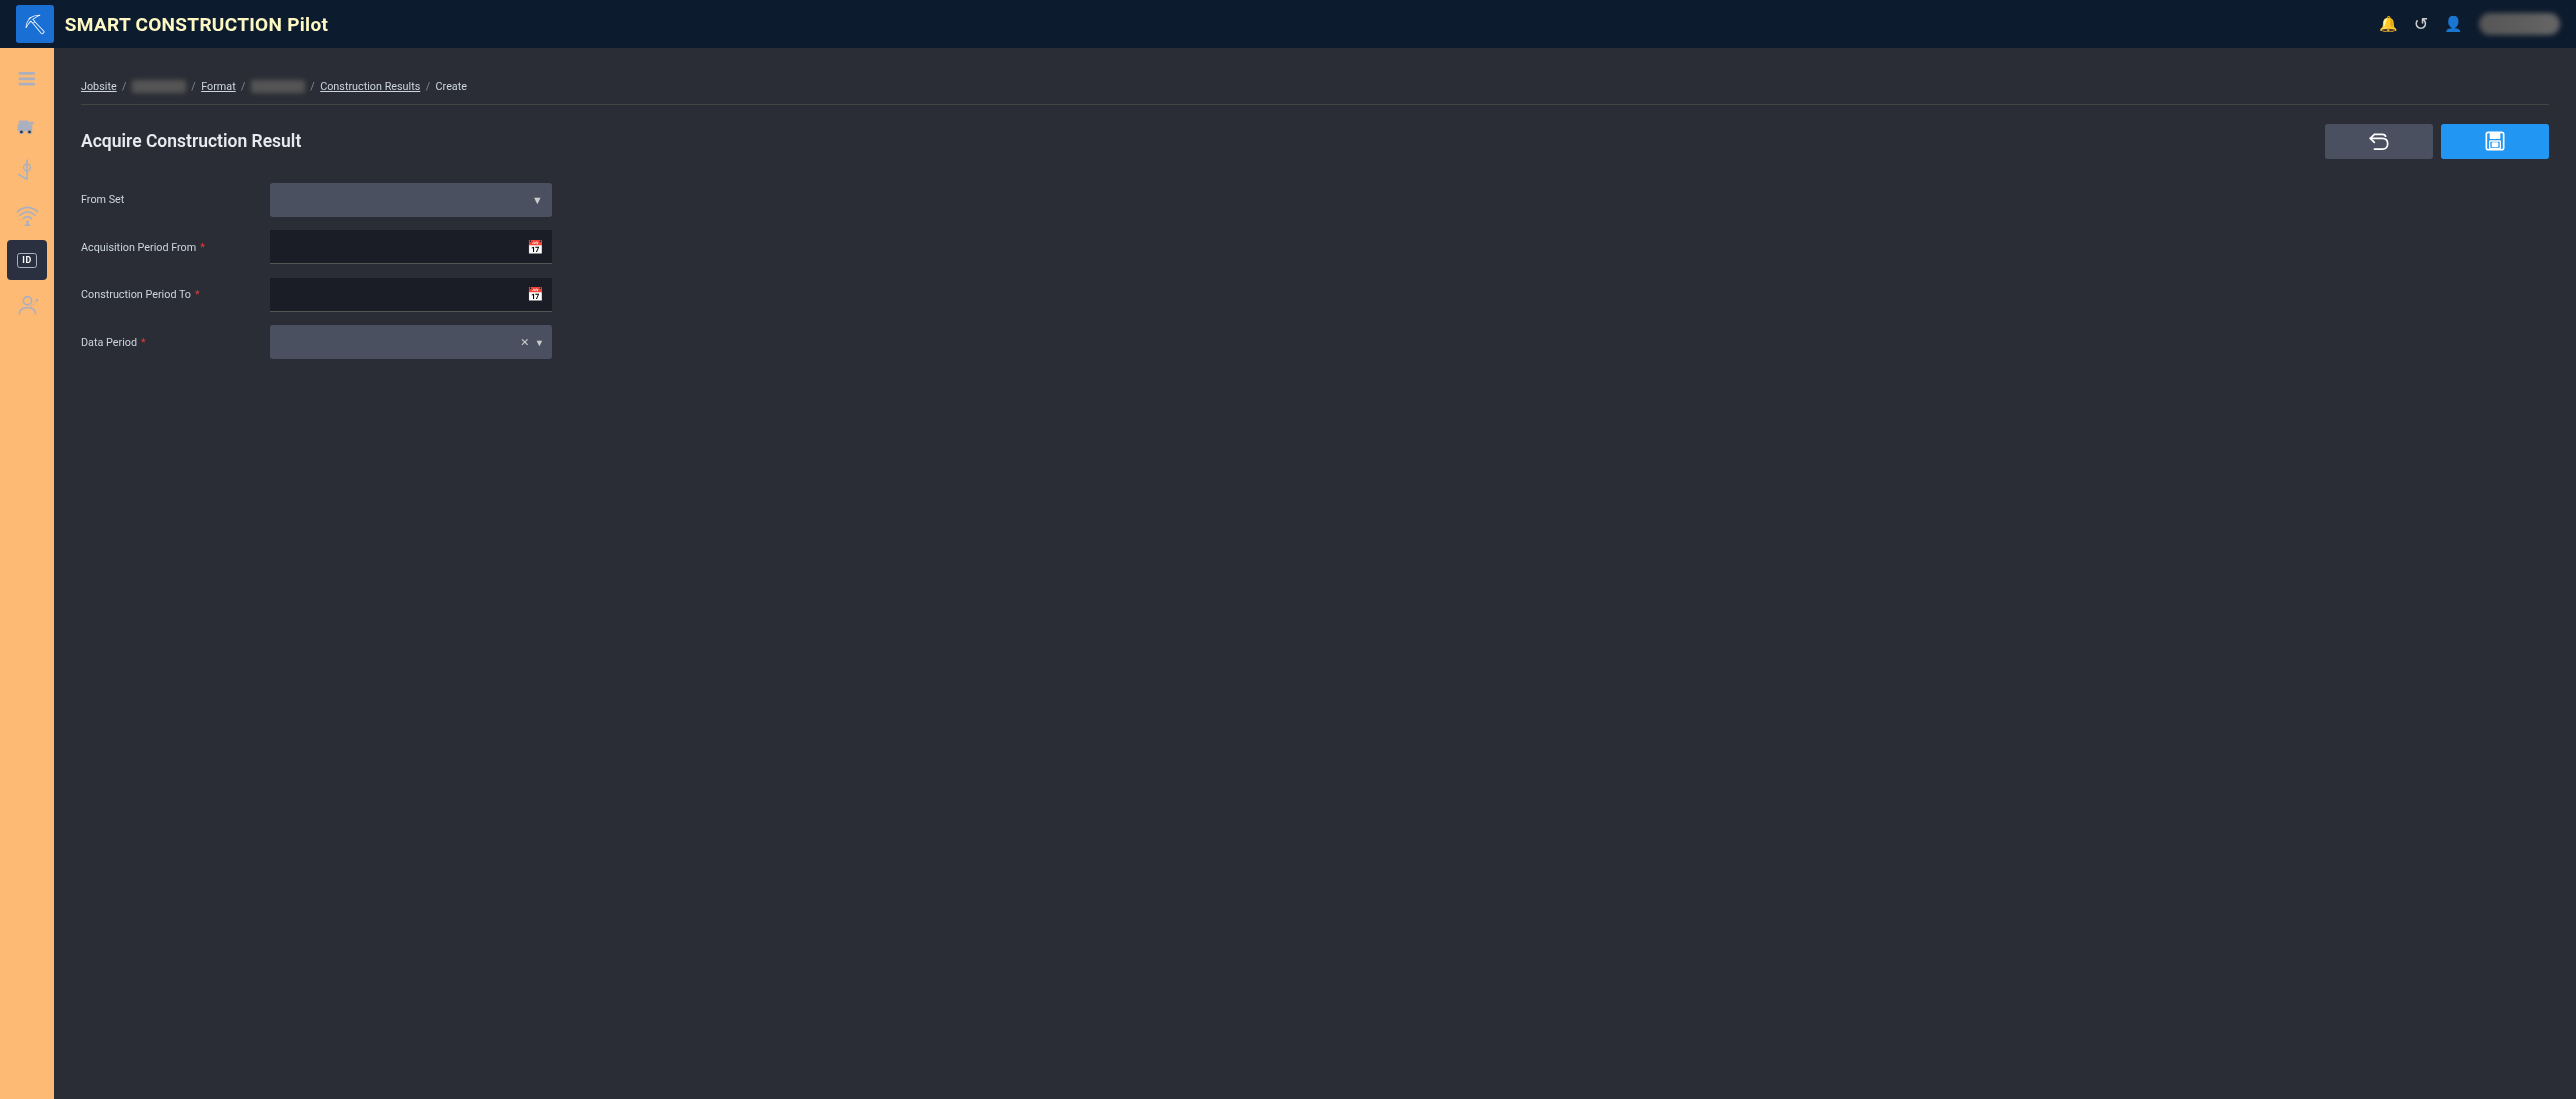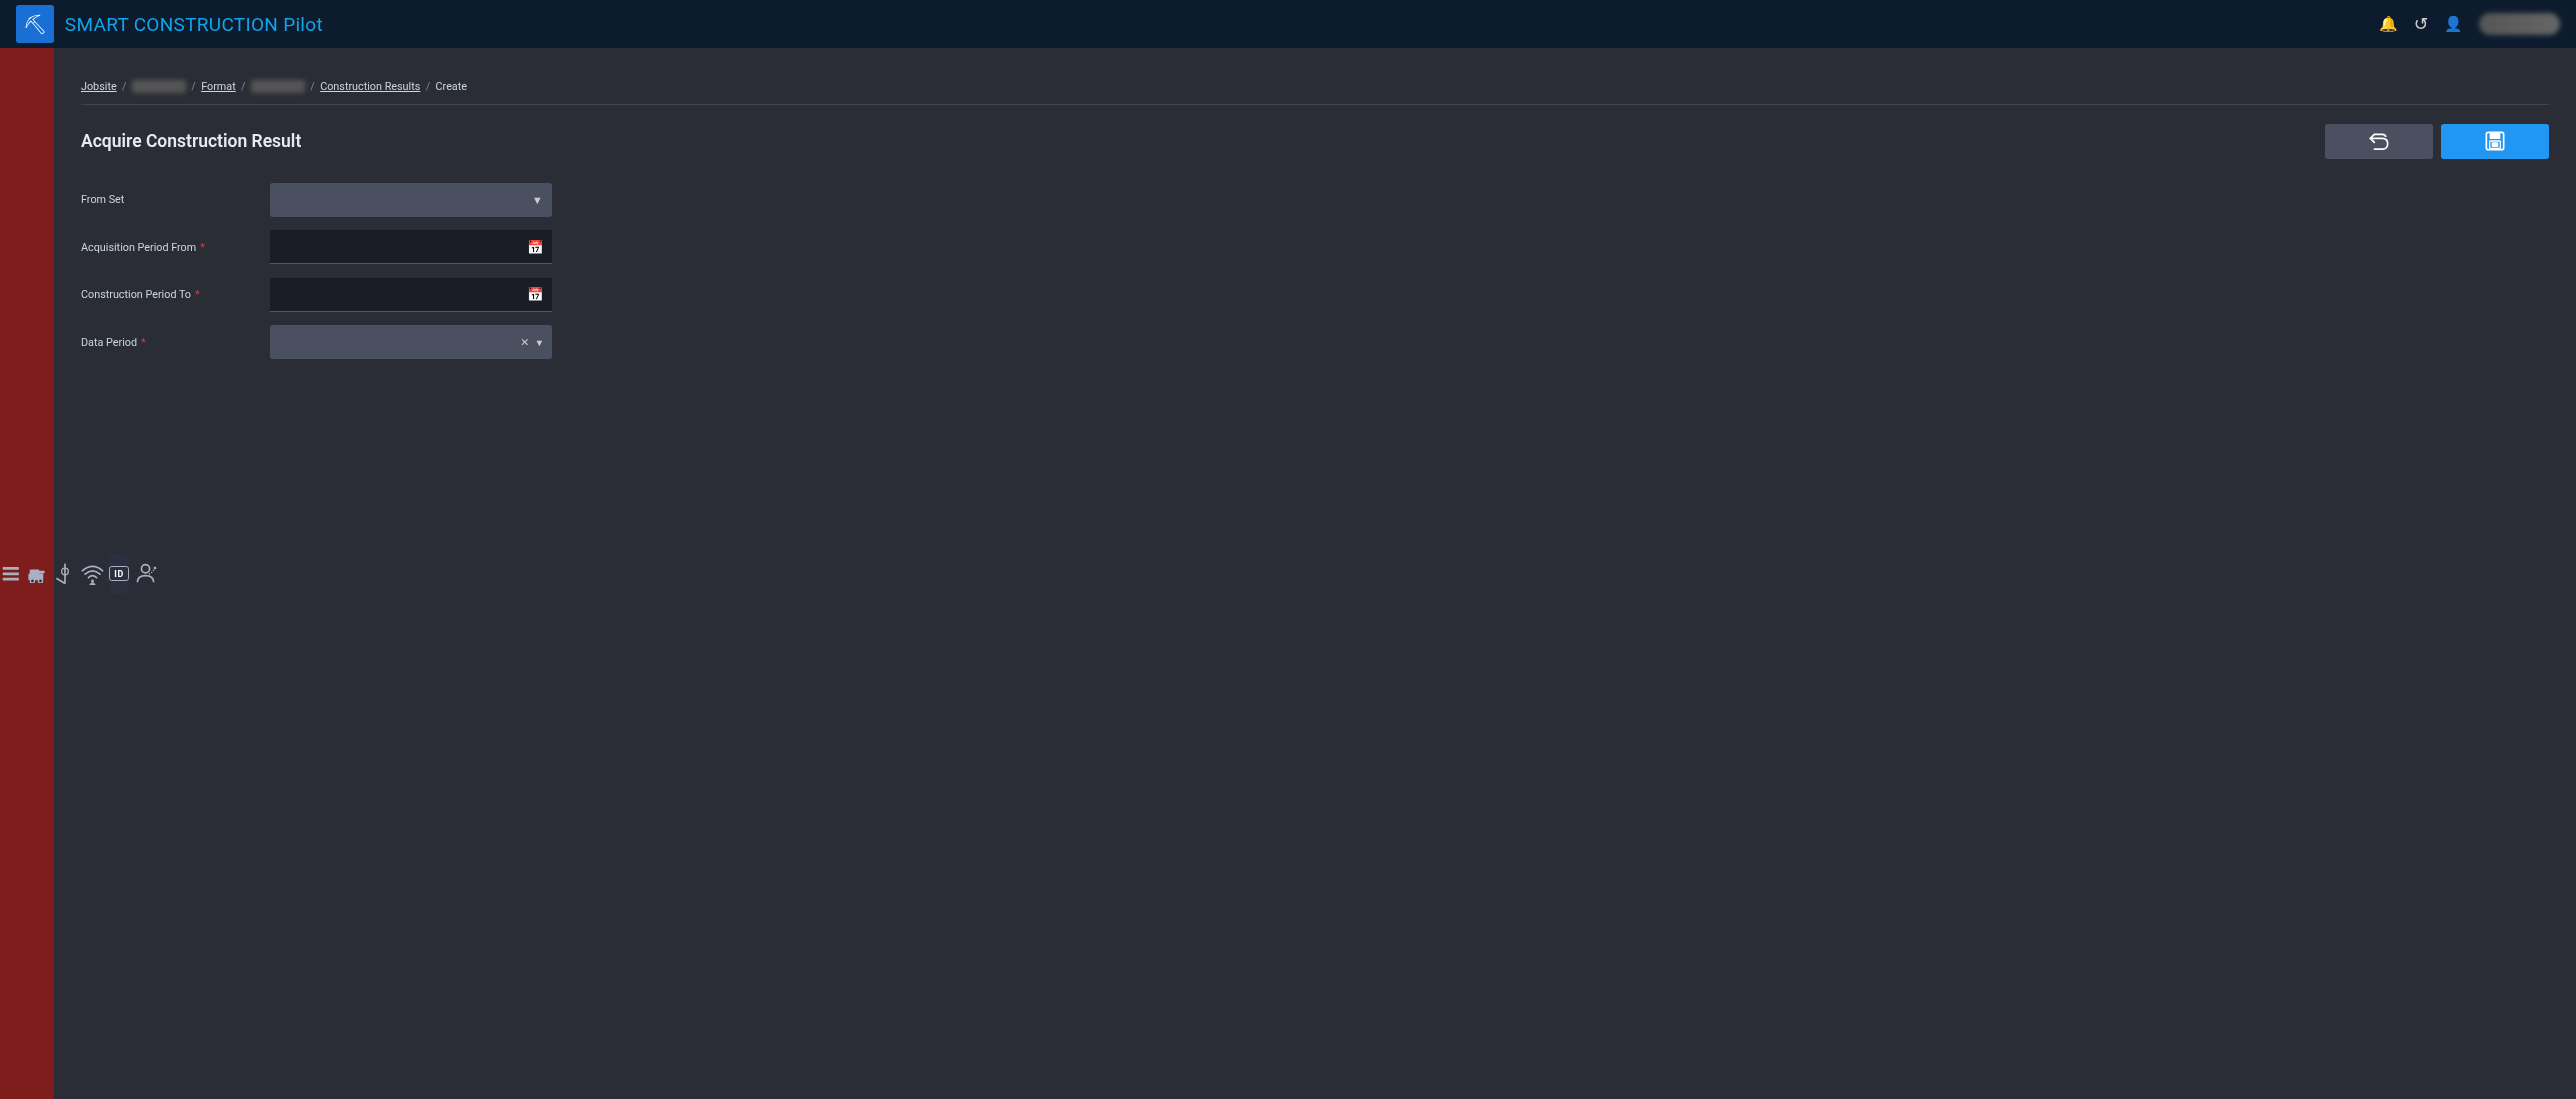--- a/index.html
+++ b/index.html
@@ -35,23 +35,23 @@
       align-items: center;
       justify-content: center;
       border-radius: 2.7px;
       flex-shrink: 0;
     }
     .logo-icon {
       color: white;
       font-size: 19px;
     }
     .header-title {
-      color: #0ea5e9;
+      color: #fef9c3;
       font-size: 19px;
-      font-weight: 400;
+      font-weight: 700;
       letter-spacing: 0.3px;
     }
     .header-right {
       display: flex;
       align-items: center;
       gap: 16px;
     }
     .header-icon {
       color: #ccc;
       font-size: 15px;
@@ -70,23 +70,24 @@
     }
 
     
     .main-layout {
       display: flex;
       flex: 1;
     }
 
     
     .sidebar {
-      background-color: #7f1d1d;
+      background-color: #fdba74;
       width: 54px;
       display: flex;
+      flex-direction: column;
       align-items: center;
       padding: 10.8px 0;
       gap: 5.4px;
       flex-shrink: 0;
     }
     .sidebar-item {
       width: 40px;
       height: 40px;
       display: flex;
       align-items: center;

